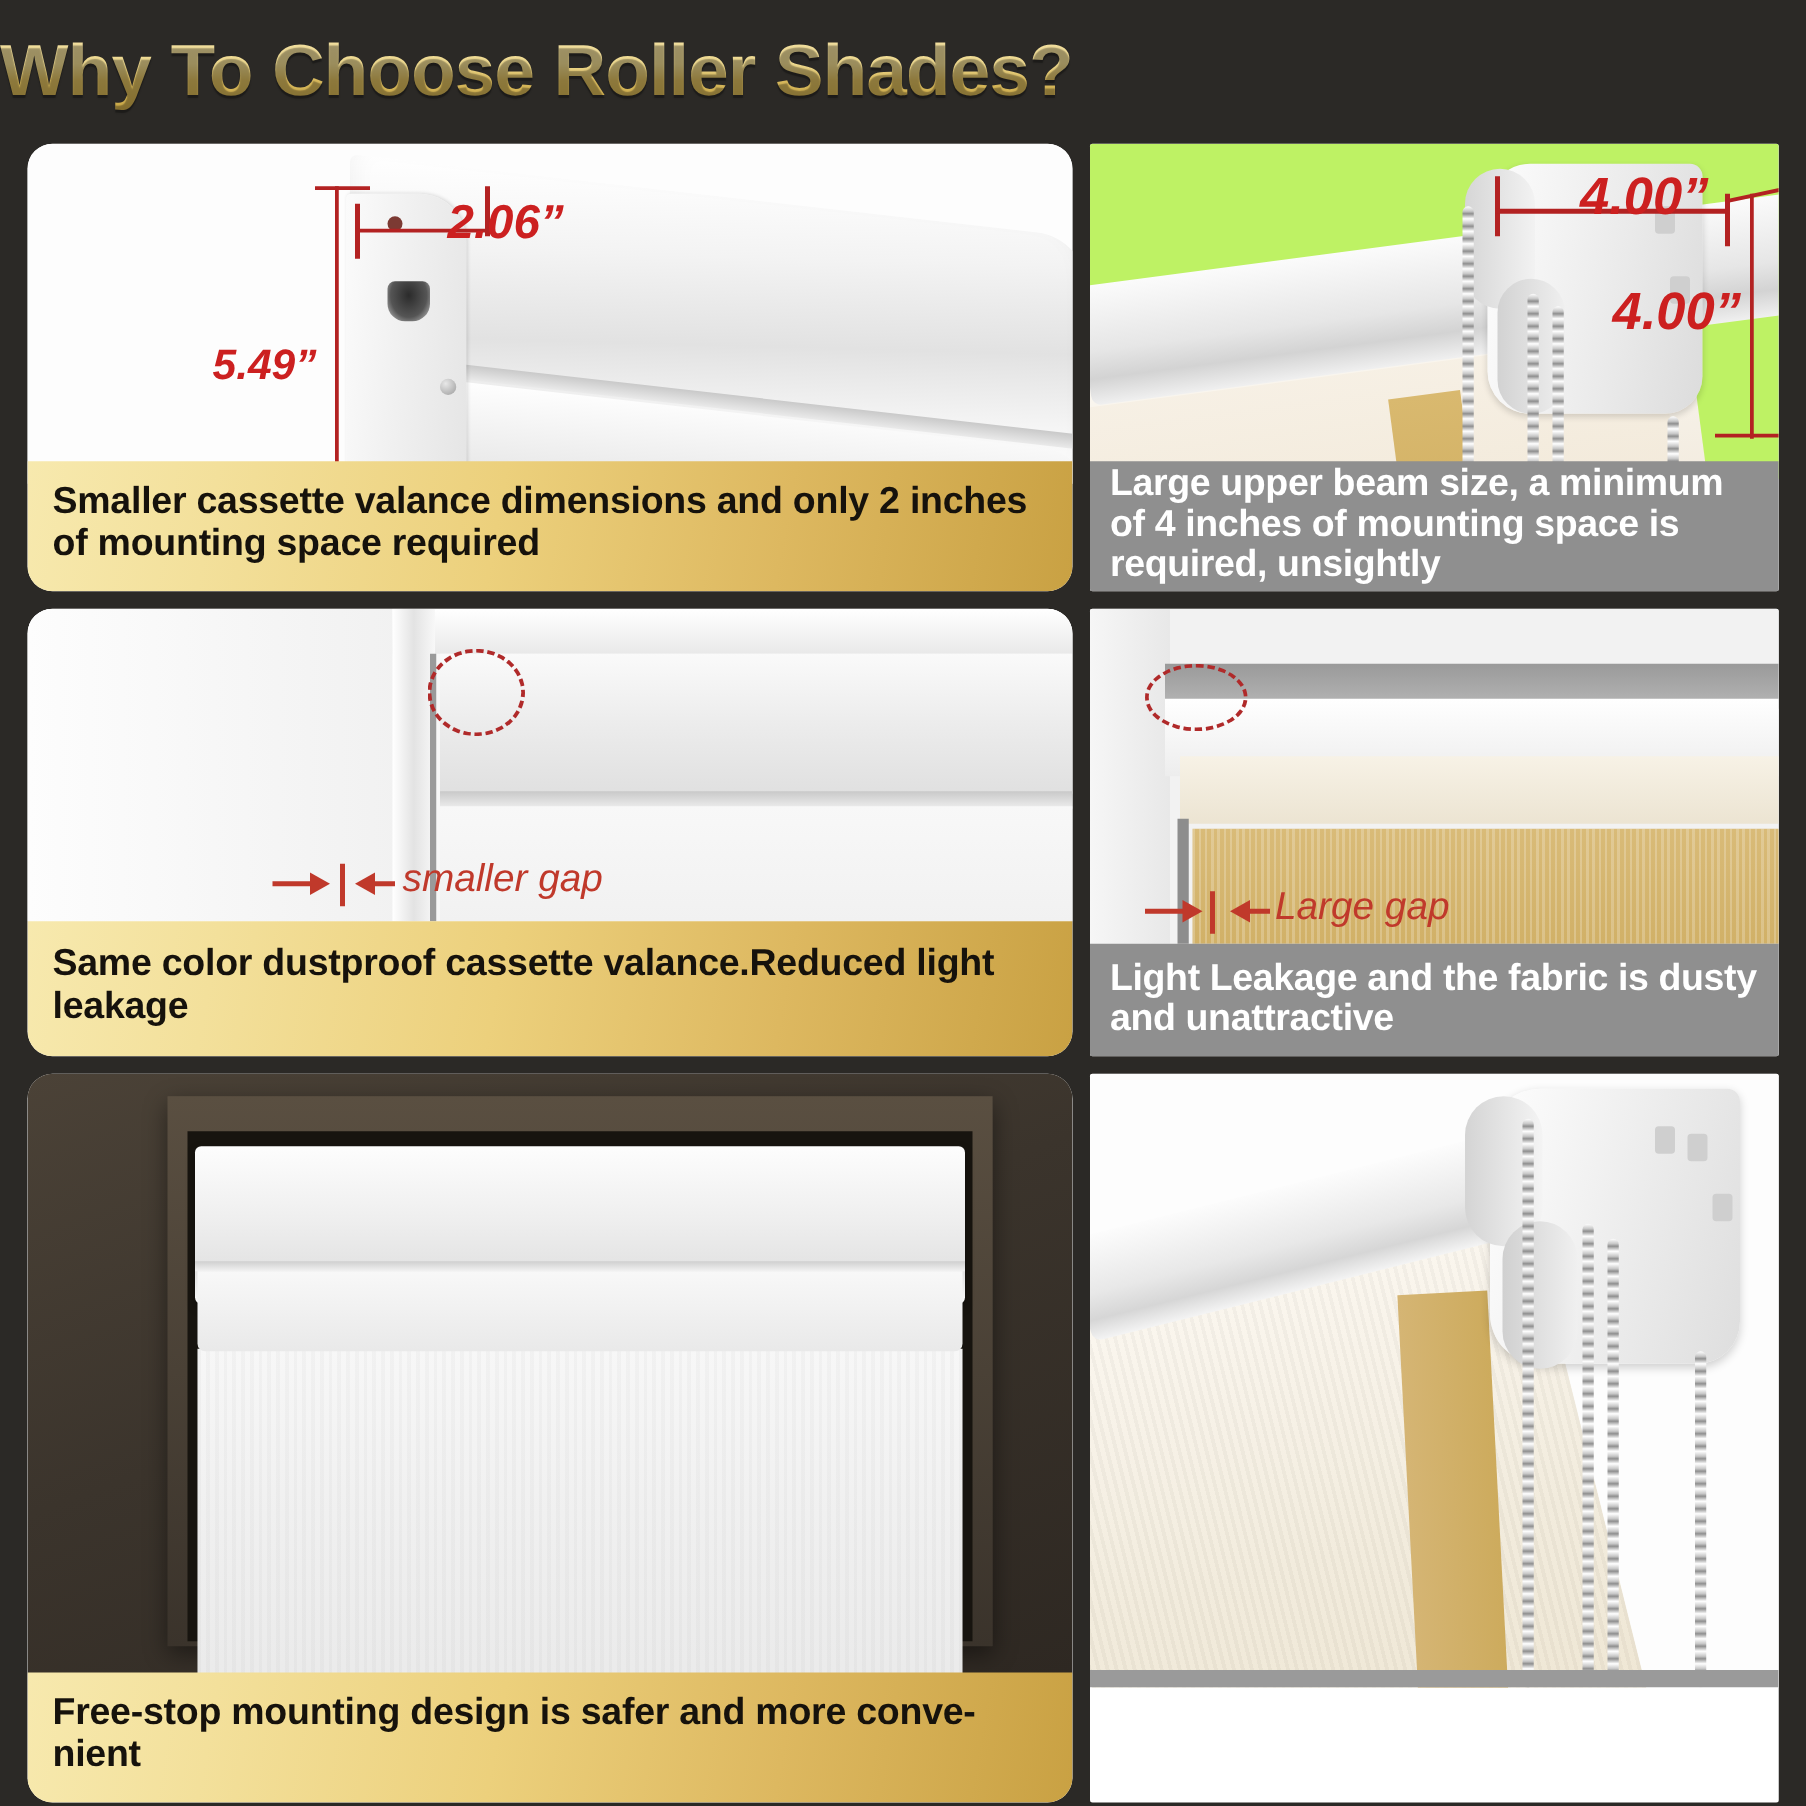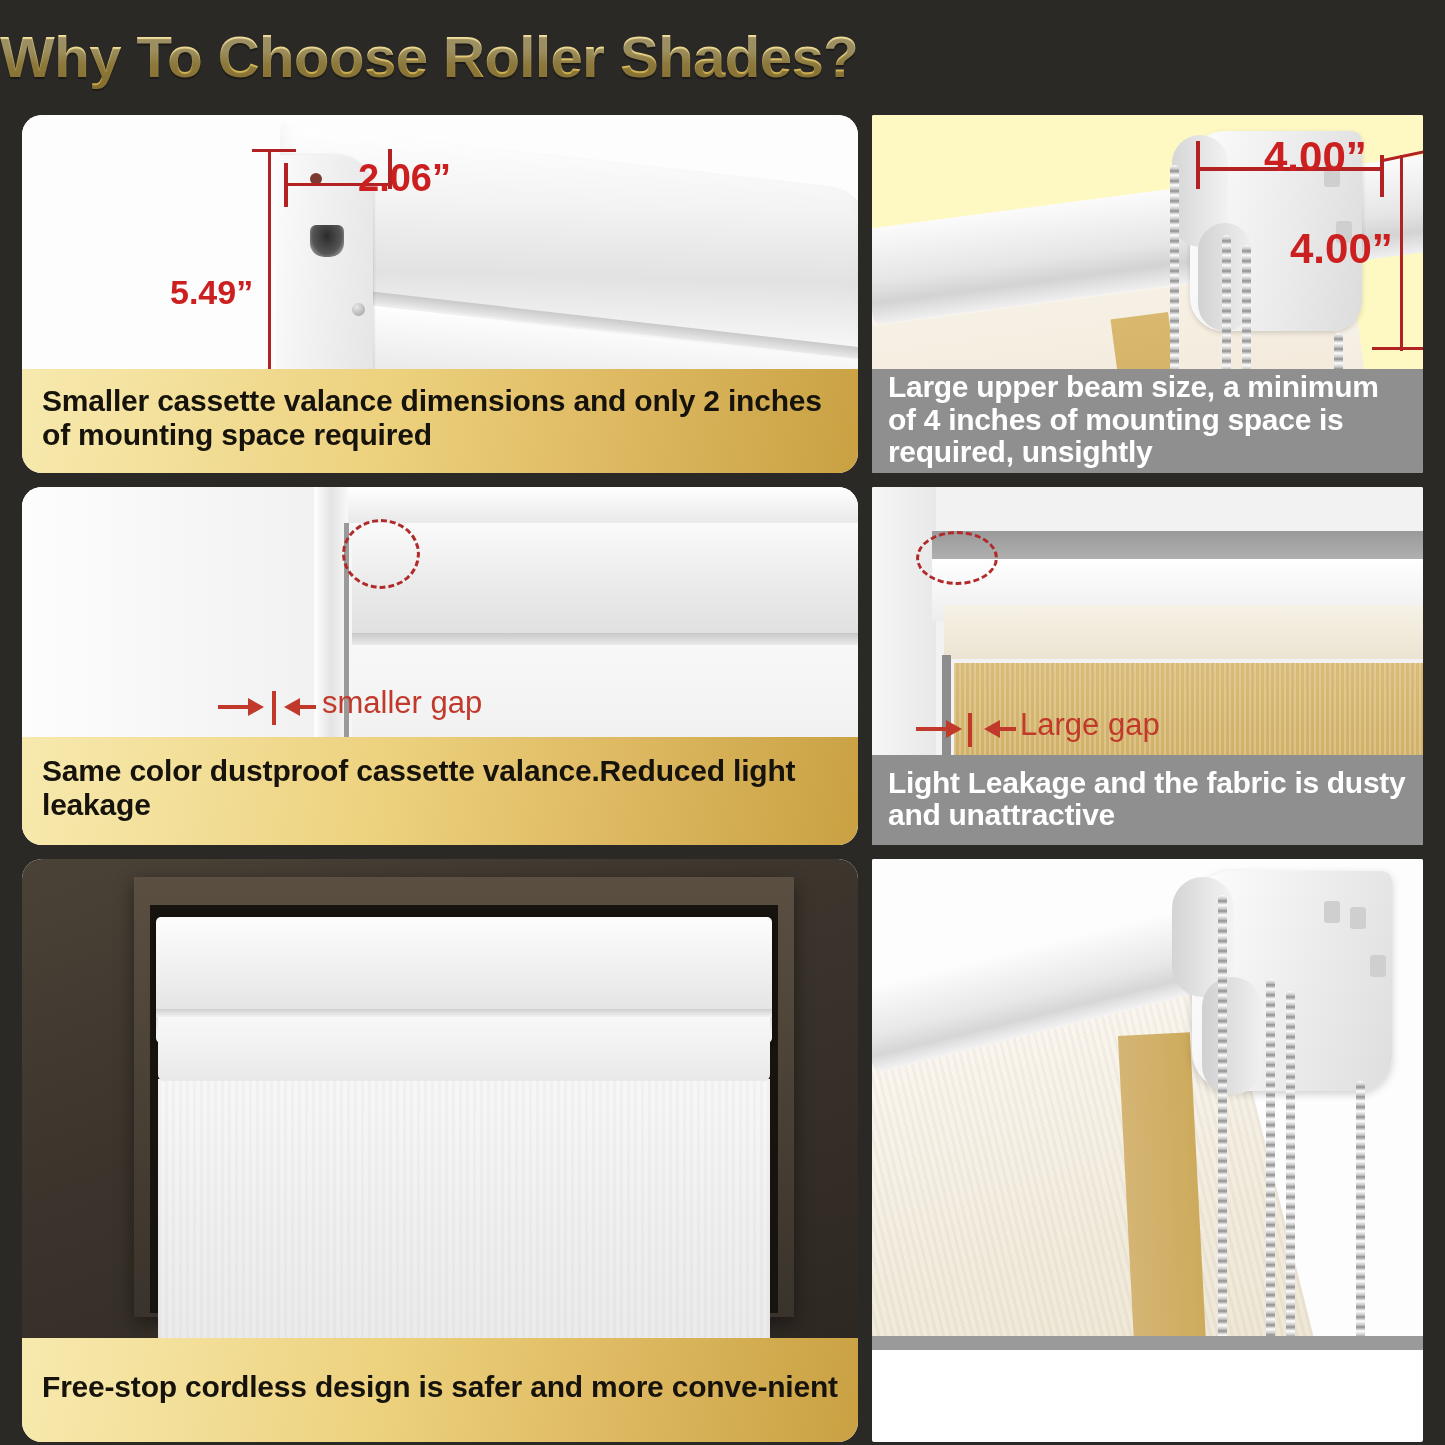--- a/index.html
+++ b/index.html
@@ -53,20 +53,21 @@
   .panel.right { left: 872px; width: 551px; border-radius: 2px; }
 
   .row1 { top: 3px;   height: 358px; }
   .row2 { top: 375px; height: 358px; }
   .row3 { top: 747px; height: 583px; }
 
   .panel-media {
     position: absolute;
     left: 0; top: 0; right: 0;
     overflow: hidden;
+    font-style: italic;
   }
 
   
   .caption {
     position: absolute;
     left: 0; right: 0; bottom: 0;
     box-sizing: border-box;
     display: flex;
     align-items: center;
   }
@@ -161,21 +162,21 @@
     width: 13px; height: 13px; border-radius: 50%;
     background: radial-gradient(circle at 35% 30%, #e8e8e8, #9c9c9c);
   }
   .p1-dot {
     position: absolute; left: 288px; top: 58px;
     width: 12px; height: 12px; border-radius: 50%;
     background: #7c3a33;
   }
 
   
-  .p2-bg { background: #fef9c3; }
+  .p2-bg { background: #bef264; }
   .p2-roll {
     position: absolute; left: -10px; top: 28px;
     width: 660px; height: 96px;
     background: linear-gradient(180deg,#fbfbfb,#e6e6e6 55%,#d3d3d3 78%,#f0f0f0 100%);
     transform: rotate(-7.5deg);
     transform-origin: right center;
     border-radius: 8px;
   }
   .p2-fabric {
     position: absolute; left: -10px; top: 108px;
@@ -458,21 +459,21 @@
         <div class="p5-sky"></div>
         <div class="p5-trees"></div>
         <div class="p5-shade"></div>
         <div class="p5-valance"></div>
         <div class="p5-valline"></div>
         <div class="p5-valance2"></div>
 
       </div>
     </div>
     <div class="caption caption-gold cap-r3">
-      <span>Free-stop cordless design is safer and more conve-nient</span>
+      <span>Free-stop mounting design is safer and more conve-nient</span>
     </div>
   </div>
 
   <div class="panel right row3">
     <div class="panel-media p6-bg" style="height:491px">
       <div class="art">
         <div class="p6-fabric"></div>
         <div class="p6-tan"></div>
         <div class="p6-roll"></div>
         <div class="p6-bracket"></div>

